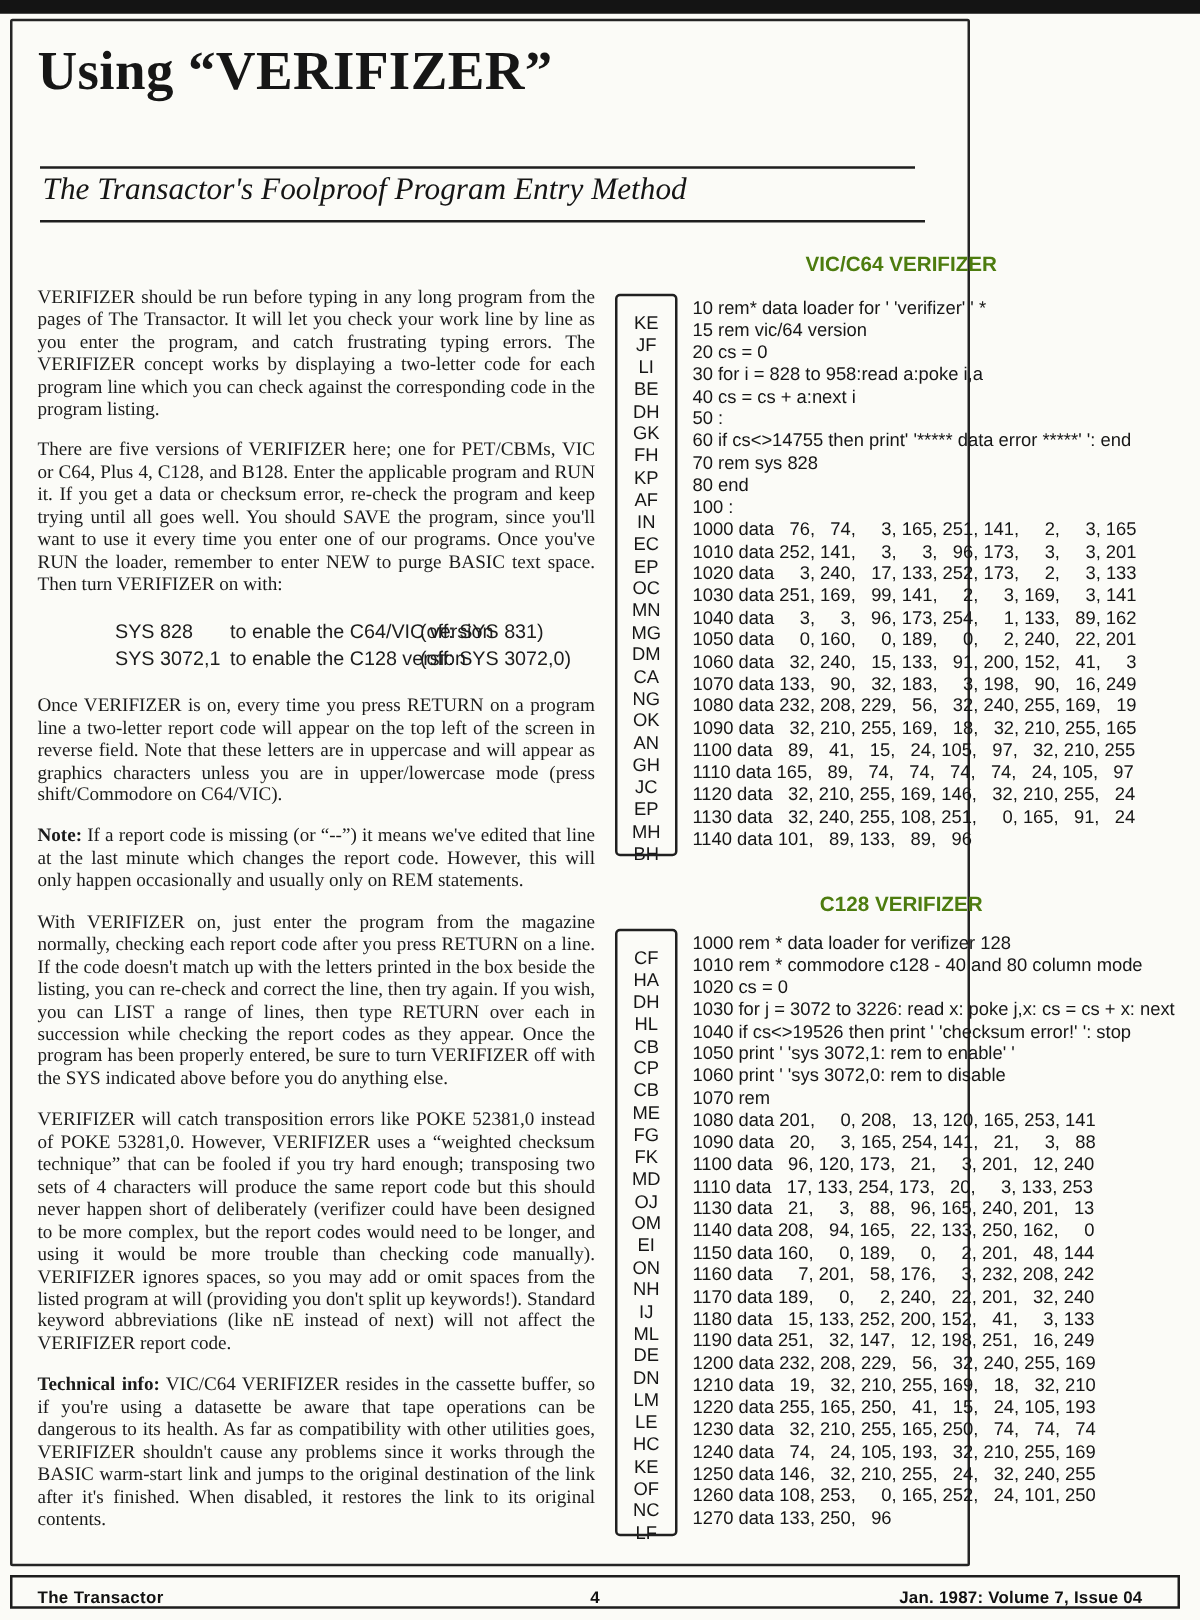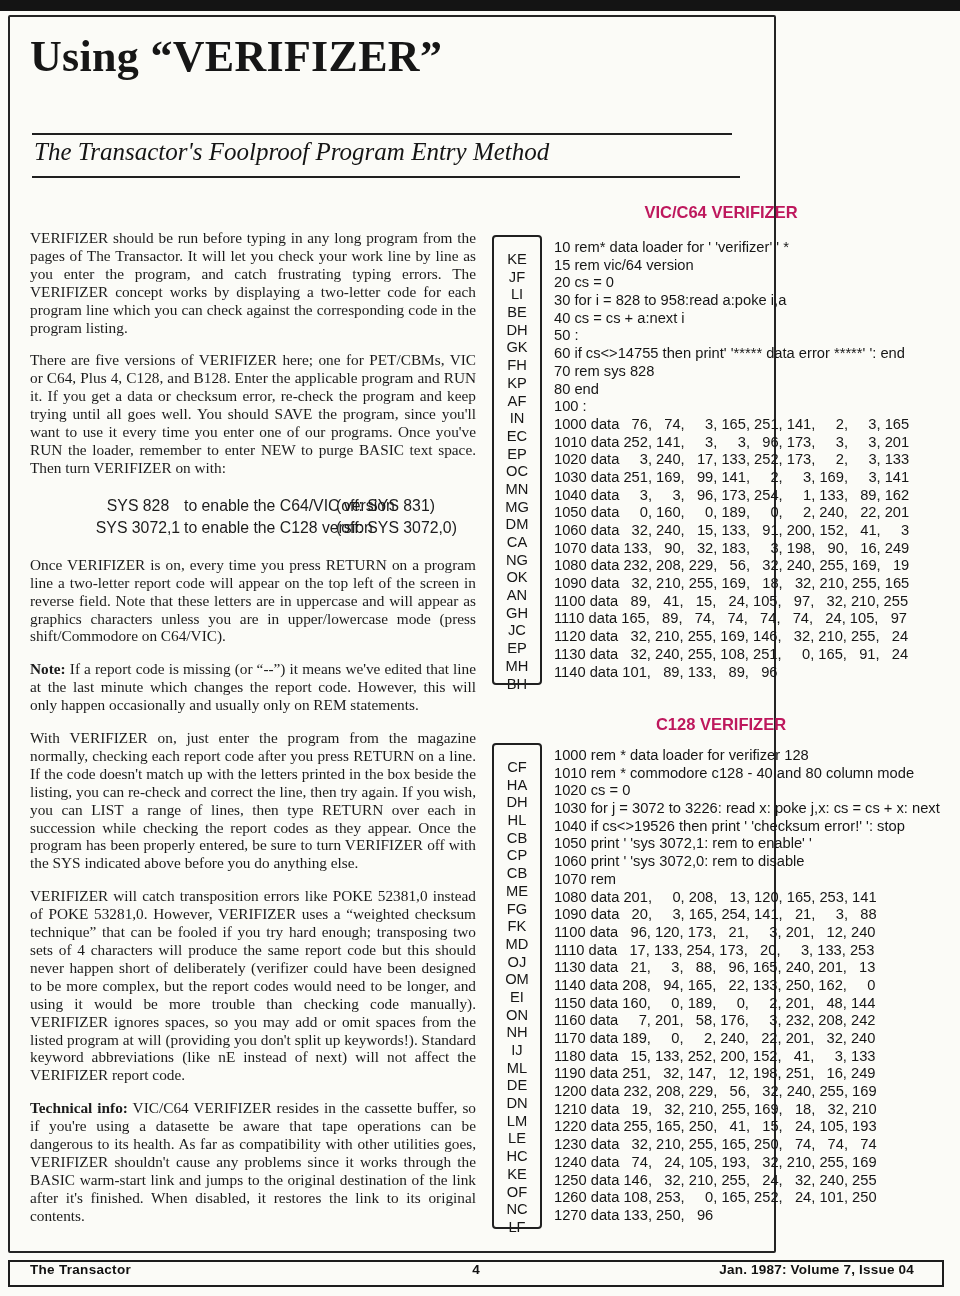--- a/index.html
+++ b/index.html
@@ -27,46 +27,46 @@
     font-family:"Liberation Serif", serif; font-style:italic; font-size:25px; color:#151515;text-align:right;
   }
   .left-col { position:absolute; left:20px; top:212px; width:446px; }
   .para {
     margin:0 0 15px 0; font-size:15.3px; line-height:17.9px;
     text-align:justify; color:#1b1b1b;
   }
   .para b { font-weight:bold; }
   .sys-block { margin:18px 0 17px 0; font-family:"Liberation Sans", sans-serif; font-size:15.8px; }
   .sys-row { position:relative; padding-left:62px; height:22px; line-height:22px; white-space:nowrap; }
-  .sys-cmd { display:inline-block; min-width:92px;text-align:center; }
+  .sys-cmd { display:inline-block; min-width:92px; }
   .sys-off { position:absolute; left:306px; top:0; }
   .right-col { position:absolute; left:482px; top:0; width:458px; height:100%; }
   .l-title {
     position:absolute; left:0; width:100%; text-align:center;
-    font-family:"Liberation Sans", sans-serif; font-weight:bold; font-size:16.5px; color:#be185d;
+    font-family:"Liberation Sans", sans-serif; font-weight:bold; font-size:16.5px; color:#4d7c0f;
   }
   .t1 { top:186px; }
   .t2 { top:698px; }
   .l-rows { position:absolute; left:0; width:100%; }
   .r1 { top:222px; }
   .r2 { top:730px; }
   .l-rows::before {
     content:""; position:absolute; left:0; top:-4px; bottom:-4px; width:46px;
     border:2px solid #202020; border-radius:4px;
   }
   .crow {
     display:flex; height:17.7px; line-height:17.7px;
     font-family:"Liberation Sans", sans-serif; font-size:14.7px; color:#161616;
   }
   .cc { flex:0 0 50px; text-align:center;margin-top:12px; }
   .ct { padding-left:12px; white-space:pre; }
   .footer {
     position:absolute; left:8px; top:1260px; width:936px; height:27px;
     border:2px solid #1d1d1d; box-sizing:border-box; background:#fbfbf7;
-    display:flex; align-items:flex-start;
+    display:flex; align-items:flex-end;
     font-family:"Liberation Sans", sans-serif; font-weight:bold; font-size:13.5px; color:#111;
   }
   .f-left { padding-left:20px; letter-spacing:0.3px; }
   .f-center { position:absolute; left:50%; transform:translateX(-50%); }
   .f-right { margin-left:auto; padding-right:28px; letter-spacing:0.2px; }
 </style>
 </head>
 <body>
 
 <div class="page">

